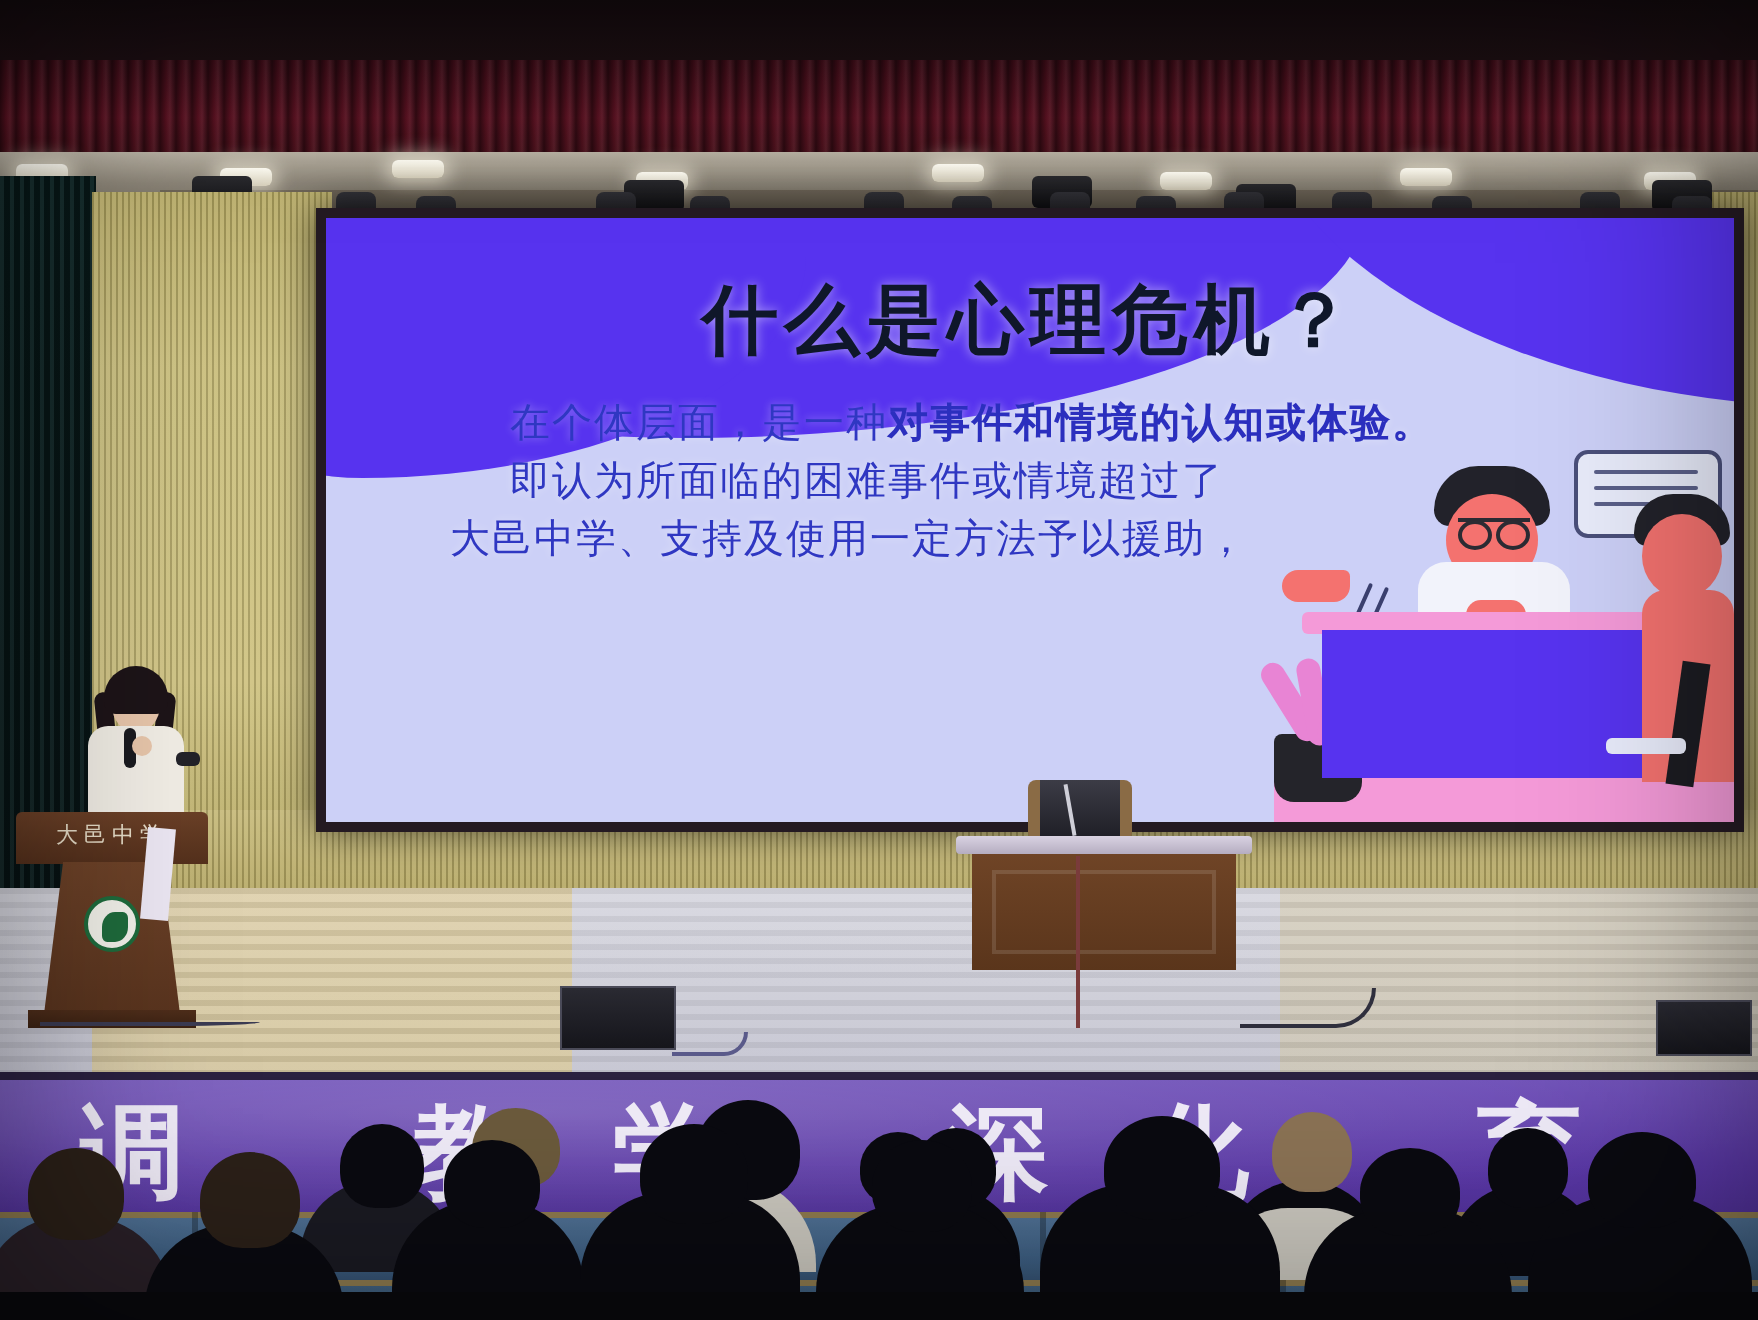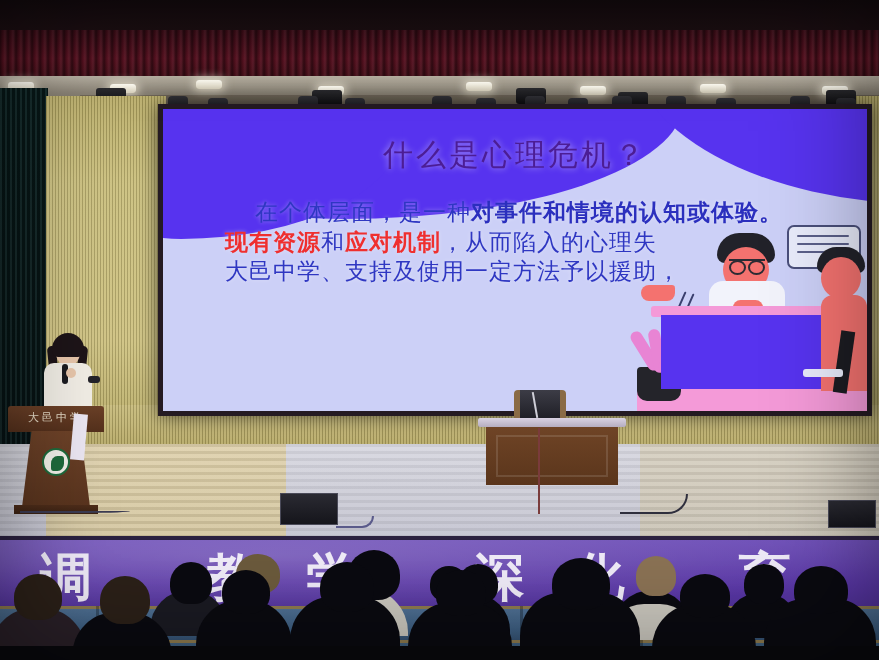--- a/index.html
+++ b/index.html
@@ -60,26 +60,26 @@
     background:#ccd0f7;}
   .blob-top-left{position:absolute;left:-40px;top:-80px;width:560px;height:190px;
     background:#5733ef;border-radius:0 0 70% 45%;}
   .blob-top-left2{position:absolute;left:-60px;top:-20px;width:300px;height:150px;
     background:#5733ef;border-radius:0 0 85% 30%;}
   .blob-top-right{position:absolute;right:-60px;top:-70px;width:300px;height:165px;
     background:#5733ef;border-radius:0 0 0 100%;}
   .screen-inner{position:absolute;inset:0;}
 
   .slide-title{position:absolute;left:0;right:0;top:26px;text-align:center;
-    color:#4c1d95;font-size:30px;font-weight:400;letter-spacing:3px;
+    color:#0f172a;font-size:38px;font-weight:700;letter-spacing:3px;
     font-family:"DejaVu Serif","Liberation Serif",serif;
     text-shadow:0 0 6px rgba(255,255,255,.55);}
 
   .slide-body{position:absolute;left:62px;right:30px;top:88px;
-    color:#2f37c2;font-size:23px;line-height:29px;letter-spacing:1px;
+    color:#2f37c2;font-size:20px;line-height:29px;letter-spacing:1px;
     font-family:"DejaVu Serif","Liberation Serif",serif;
     text-shadow:0 0 4px rgba(255,255,255,.4);}
   .slide-body p{margin:0;}
   .l-indent{text-indent:30px;}
   .hl-bold{font-weight:700;color:#2b2fbe;}
   .hl-red{color:#ef2f2f;font-weight:700;}
 
   
   .illus{position:absolute;right:0;bottom:0;width:230px;height:190px;}
   .desk{position:absolute;left:24px;bottom:22px;width:206px;height:74px;background:#5733ef;}
@@ -267,21 +267,21 @@
   <div class="screen-frame">
     <div class="screen">
       <div class="blob-top-left"></div>
       <div class="blob-top-left2"></div>
       <div class="blob-top-right"></div>
 
       <div class="screen-inner">
         <div class="slide-title">什么是心理危机？</div>
         <div class="slide-body" id="slide-body">
             <p class="l-indent"><span>在个体层面，是一种</span><span class="hl-bold">对事件和情境的认知或体验。</span></p>
-            <p><span class="hl-red">现有资源</span><span>和</span><span class="hl-red">应对机制</span><span>，从而陷入的心理失</span></p>
+            <p class="l-indent"><span>即认为所面临的困难事件或情境超过了</span></p>
             <p><span>大邑中学、支持及使用一定方法予以援助，</span></p>
           </div>
 
         <div class="illus">
           <div class="floor-pink"></div>
           <div class="pot"></div>
           <div class="leaf" style="left:2px;transform:rotate(-32deg)"></div>
           <div class="leaf" style="left:14px;transform:rotate(-10deg)"></div>
           <div class="leaf" style="left:26px;transform:rotate(16deg)"></div>
           <div class="leaf" style="left:36px;transform:rotate(40deg)"></div>

